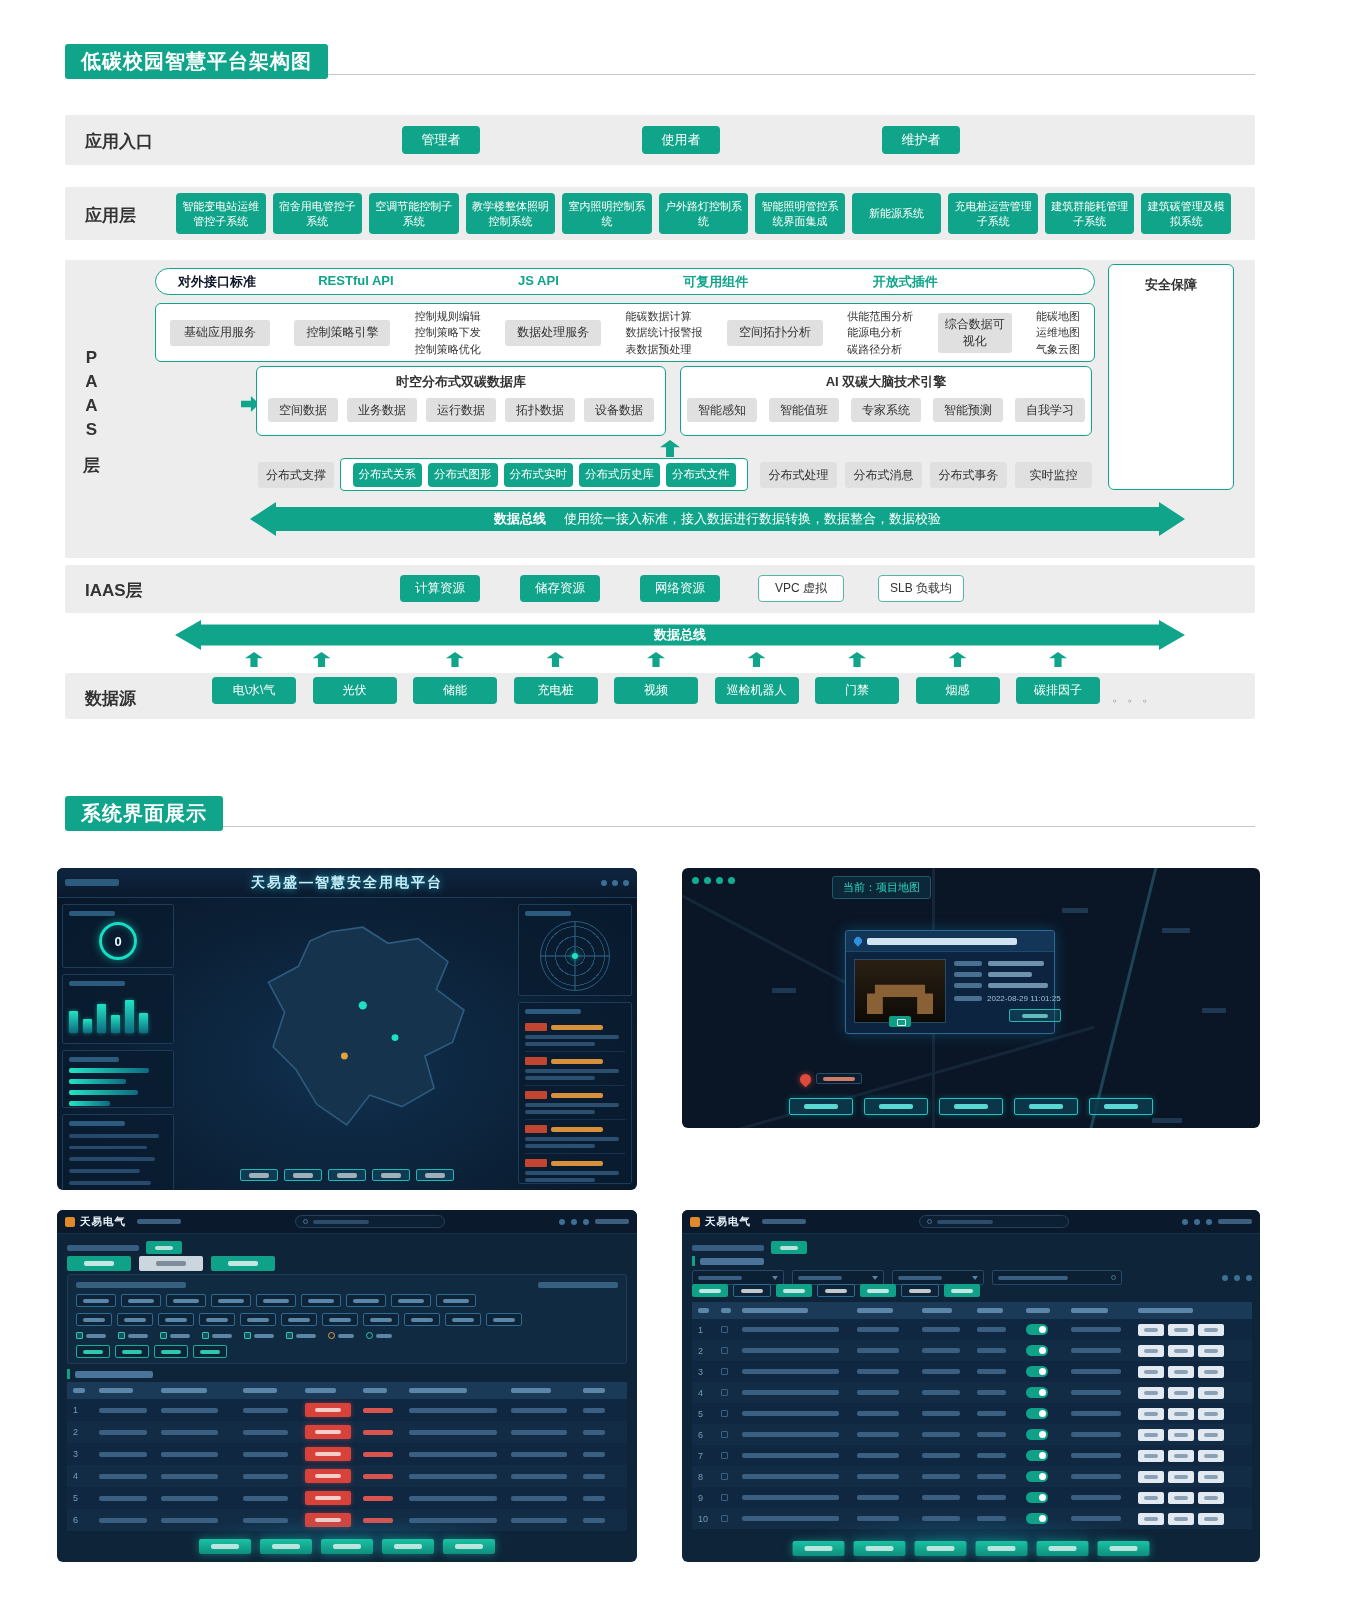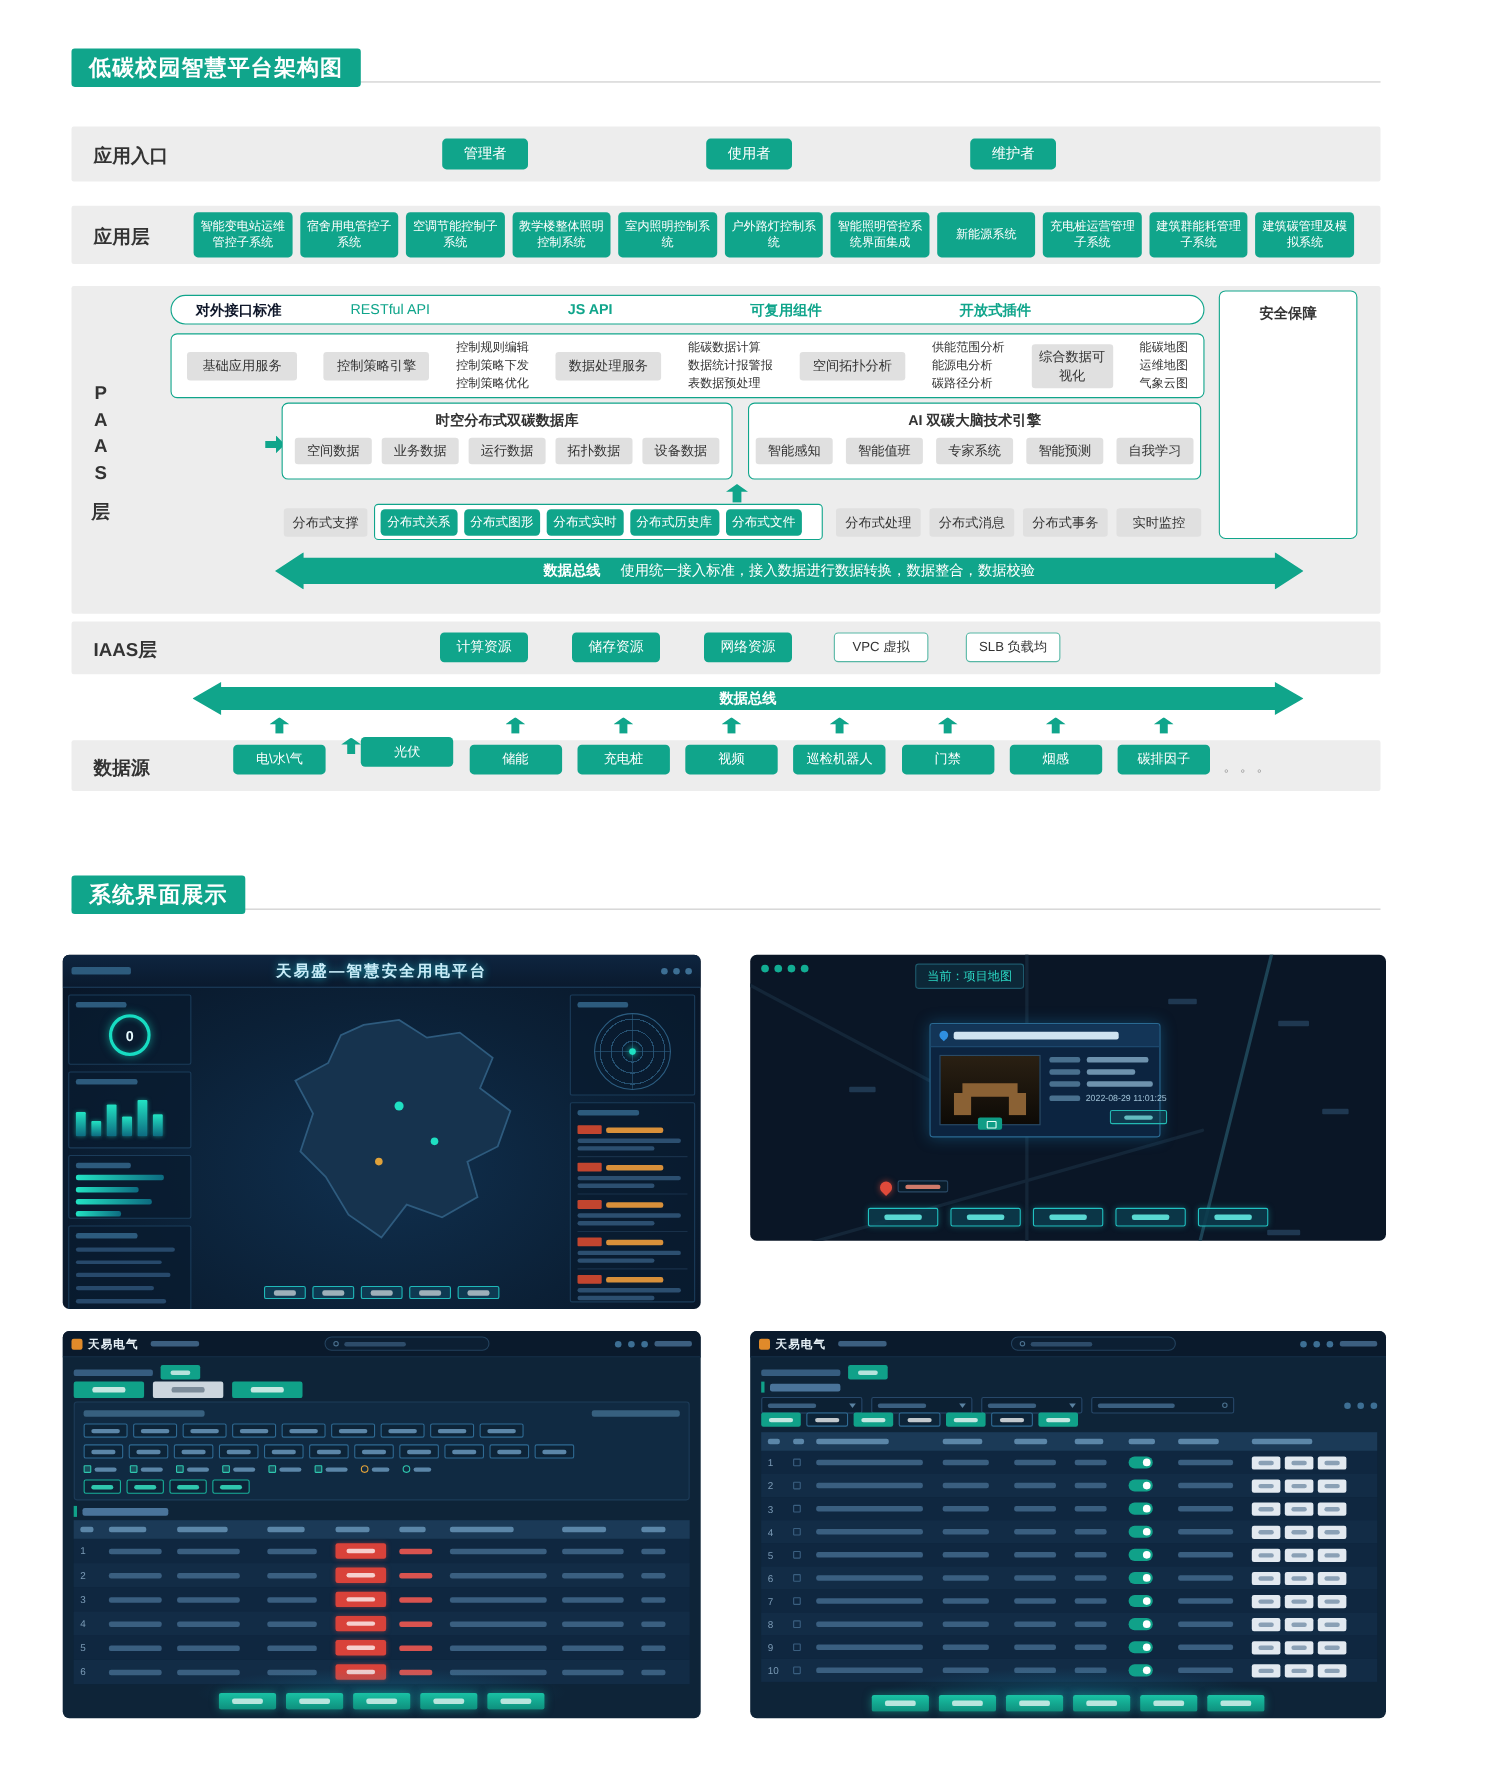--- a/index.html
+++ b/index.html
@@ -127,21 +127,21 @@
       <div class="tbtn" style="flex:1;font-size:11px;line-height:1.3;padding:2px 3px;">建筑群能耗管理子系统</div>
       <div class="tbtn" style="flex:1;font-size:11px;line-height:1.3;padding:2px 3px;">建筑碳管理及模拟系统</div>
     </div>
 
   <div class="band" style="left:65px;top:260px;width:1190px;height:298px;"></div>
   <div class="abs" style="left:80px;top:348px;width:26px;font-size:17px;font-weight:bold;color:#333;writing-mode:vertical-lr;text-orientation:upright;letter-spacing:5px;">PAAS层</div>
 
   <div class="obox" style="left:155px;top:268px;width:940px;height:27px;border-radius:14px;display:flex;align-items:center;padding:0 24px 0 22px;">
     <span style="font-size:13px;font-weight:bold;color:#0f172a;white-space:nowrap;">对外接口标准</span>
     <div style="flex:1;display:flex;justify-content:space-around;padding-right:70px;">
-        <span style="font-size:13px;font-weight:normal;color:var(--teal);">RESTful API</span>
+        <span style="font-size:13px;font-weight:bold;color:var(--teal);">RESTful API</span>
         <span style="font-size:13px;font-weight:bold;color:var(--teal);">JS API</span>
         <span style="font-size:13px;font-weight:bold;color:var(--teal);">可复用组件</span>
         <span style="font-size:13px;font-weight:bold;color:var(--teal);">开放式插件</span>
       </div>
   </div>
 
   <div class="obox" style="left:155px;top:303px;width:940px;height:59px;display:flex;align-items:center;justify-content:space-between;padding:0 14px;">
     <div class="gbox" style="width:100px;height:26px;">基础应用服务</div>
     <div class="gbox" style="width:96px;height:26px;">控制策略引擎</div>
     <div class="stack3">
@@ -193,21 +193,21 @@
         <div class="gbox" style="width:70px;height:24px;">智能值班</div>
         <div class="gbox" style="width:70px;height:24px;">专家系统</div>
         <div class="gbox" style="width:70px;height:24px;">智能预测</div>
         <div class="gbox" style="width:70px;height:24px;">自我学习</div>
       </div>
   </div>
 
   <span class="up-arrow abs" style="left:660px;top:440px;width:20px;height:17px;"></span>
 
   <div class="gbox abs" style="left:258px;top:462px;width:76px;height:26px;">分布式支撑</div>
-  <div class="obox" style="left:340px;top:458px;width:408px;height:33px;display:flex;align-items:center;justify-content:flex-start;gap:6px;padding:0 5px;border-radius:4px;">
+  <div class="obox" style="left:340px;top:458px;width:408px;height:33px;display:flex;align-items:center;justify-content:center;gap:6px;padding:0 5px;border-radius:4px;">
       <span class="tbtn" style="height:24px;padding:0 6px;font-size:11.5px;">分布式关系</span>
       <span class="tbtn" style="height:24px;padding:0 6px;font-size:11.5px;">分布式图形</span>
       <span class="tbtn" style="height:24px;padding:0 6px;font-size:11.5px;">分布式实时</span>
       <span class="tbtn" style="height:24px;padding:0 6px;font-size:11.5px;">分布式历史库</span>
       <span class="tbtn" style="height:24px;padding:0 6px;font-size:11.5px;">分布式文件</span>
     </div>
   <div class="abs" style="left:760px;top:462px;width:332px;height:26px;display:flex;gap:8px;">
       <div class="gbox" style="flex:1;height:26px;">分布式处理</div>
       <div class="gbox" style="flex:1;height:26px;">分布式消息</div>
       <div class="gbox" style="flex:1;height:26px;">分布式事务</div>
@@ -235,21 +235,21 @@
     <span style="font-weight:bold;">数据总线</span>
   </div>
 
   <div class="band" style="left:65px;top:673px;width:1190px;height:46px;"></div>
   <div class="blabel" style="left:85px;top:687px;">数据源</div>
   <div class="abs" style="left:212px;top:652px;width:888px;display:flex;justify-content:space-between;">
       <div style="display:flex;flex-direction:column;align-items:center;">
       <span class="up-arrow" style="width:18px;height:15px;"></span>
       <div class="tbtn" style="width:84px;height:27px;font-size:12px;margin-top:10px;">电\水\气</div>
     </div>
-      <div style="display:flex;flex-direction:row;align-items:center;">
+      <div style="display:flex;flex-direction:column;align-items:flex-start;">
       <span class="up-arrow" style="width:18px;height:15px;"></span>
       <div class="tbtn" style="width:84px;height:27px;font-size:12px;margin-top:10px;">光伏</div>
     </div>
       <div style="display:flex;flex-direction:column;align-items:center;">
       <span class="up-arrow" style="width:18px;height:15px;"></span>
       <div class="tbtn" style="width:84px;height:27px;font-size:12px;margin-top:10px;">储能</div>
     </div>
       <div style="display:flex;flex-direction:column;align-items:center;">
       <span class="up-arrow" style="width:18px;height:15px;"></span>
       <div class="tbtn" style="width:84px;height:27px;font-size:12px;margin-top:10px;">充电桩</div>

